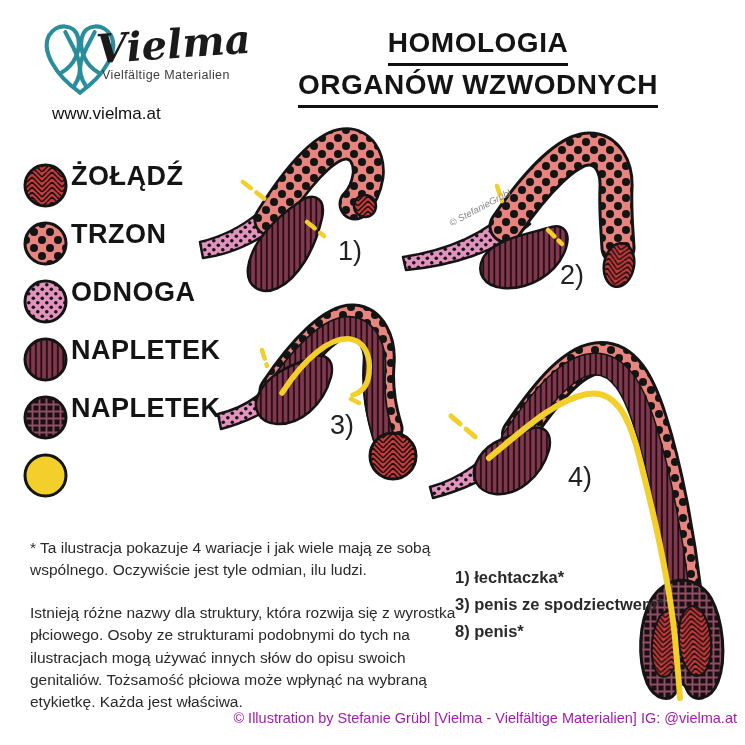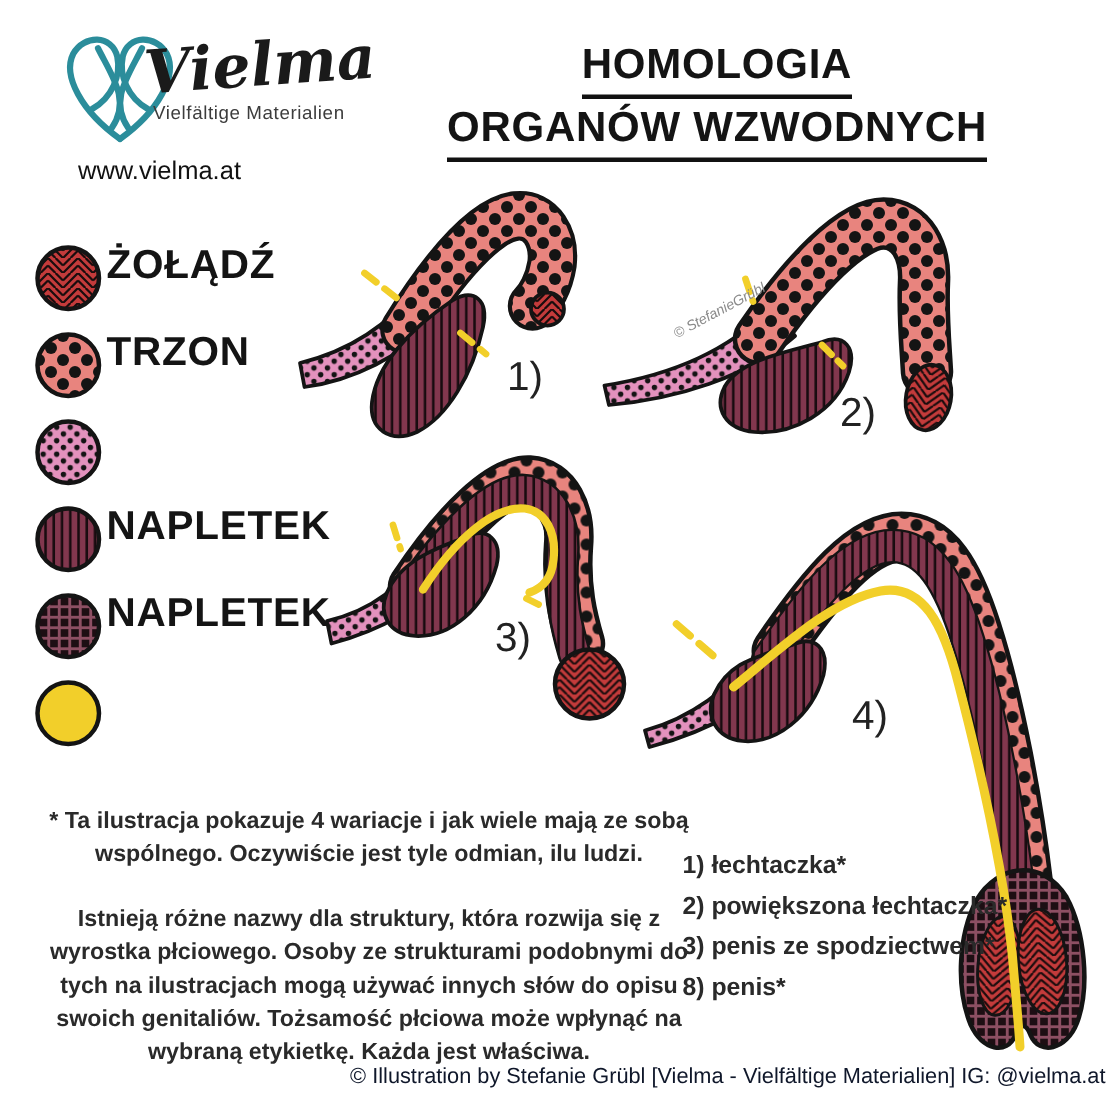--- a/index.html
+++ b/index.html
@@ -18,27 +18,27 @@
   .legend{position:absolute;left:22px;top:162px;display:flex;flex-direction:column;gap:11px;}
   .legend-row{display:flex;align-items:flex-start;gap:2px;}
   .legend-label{font-weight:800;font-size:27px;letter-spacing:.5px;line-height:1.05;max-width:185px;}
   
   .fig{position:absolute;}
   .fig-label{position:absolute;font-size:27px;font-weight:300;color:#222;}
   .signature{position:absolute;left:446px;top:202px;font-size:9.5px;color:#8a8a8a;
              font-style:italic;transform:rotate(-28deg);white-space:nowrap;}
   
   .footnote{position:absolute;left:30px;top:537px;width:432px;font-size:15.5px;
-            line-height:1.43;color:#2a2a2a;font-weight:700;text-align:center;}
+            line-height:1.43;color:#2a2a2a;font-weight:400;}
   .footnote p{margin:0 0 21px 0;}
   .answers{position:absolute;left:455px;top:564px;font-size:16.5px;color:#2a2a2a;
            font-weight:300;line-height:1.64;}
   .answers div{white-space:nowrap;font-weight:bold;}
   .credit{position:absolute;left:0;right:8px;top:710px;text-align:right;
-          font-size:14.5px;color:#0f172a;}
+          font-size:14.5px;color:#a21caf;}
 </style>
 </head>
 <body>
 
 <div class="page">
 
   <svg width="0" height="0" style="position:absolute" aria-hidden="true">
     <defs>
       <pattern id="patGlans" width="20" height="10" patternUnits="userSpaceOnUse">
         <rect width="20" height="10" fill="#c43b3b"></rect>
@@ -92,20 +92,21 @@
     <div class="legend-row">
       <svg width="47" height="47">
         <circle cx="23.5" cy="23.5" r="20.5" fill="url(#patTrzon)" stroke="#141414" stroke-width="3"></circle>
       </svg>
       <span class="legend-label">TRZON</span>
     </div>
     <div class="legend-row">
       <svg width="47" height="47">
         <circle cx="23.5" cy="23.5" r="20.5" fill="url(#patOdnoga)" stroke="#141414" stroke-width="3"></circle>
       </svg>
+      <span class="legend-label">ODNOGA</span>
     </div>
     <div class="legend-row">
       <svg width="47" height="47">
         <circle cx="23.5" cy="23.5" r="20.5" fill="url(#patOpuszki)" stroke="#141414" stroke-width="3"></circle>
       </svg>
       <span class="legend-label">NAPLETEK</span>
     </div>
     <div class="legend-row">
       <svg width="47" height="47">
         <circle cx="23.5" cy="23.5" r="20.5" fill="url(#patNapletek)" stroke="#141414" stroke-width="3"></circle>
@@ -189,20 +190,19 @@
   </svg>
   <span class="fig-label" style="left:568px;top:462px">4)</span>
 
   <div class="footnote">
     <p>* Ta ilustracja pokazuje 4 wariacje i jak wiele mają ze sobą wspólnego. Oczywiście jest tyle odmian, ilu ludzi.</p>
     <p>Istnieją różne nazwy dla struktury, która rozwija się z wyrostka płciowego. Osoby ze strukturami podobnymi do tych na ilustracjach mogą używać innych słów do opisu swoich genitaliów. Tożsamość płciowa może wpłynąć na wybraną etykietkę. Każda jest właściwa.</p>
   </div>
 
   <div class="answers">
     <div>1) łechtaczka*</div>
-    <div>2) powiększona łechtaczka*</div>
     <div>3) penis ze spodziectwem*</div>
     <div>8) penis*</div>
   </div>
 
   <div class="credit">© Illustration by Stefanie Grübl [Vielma - Vielfältige Materialien] IG: @vielma.at</div>
 
 </div>
 
 </body></html>

